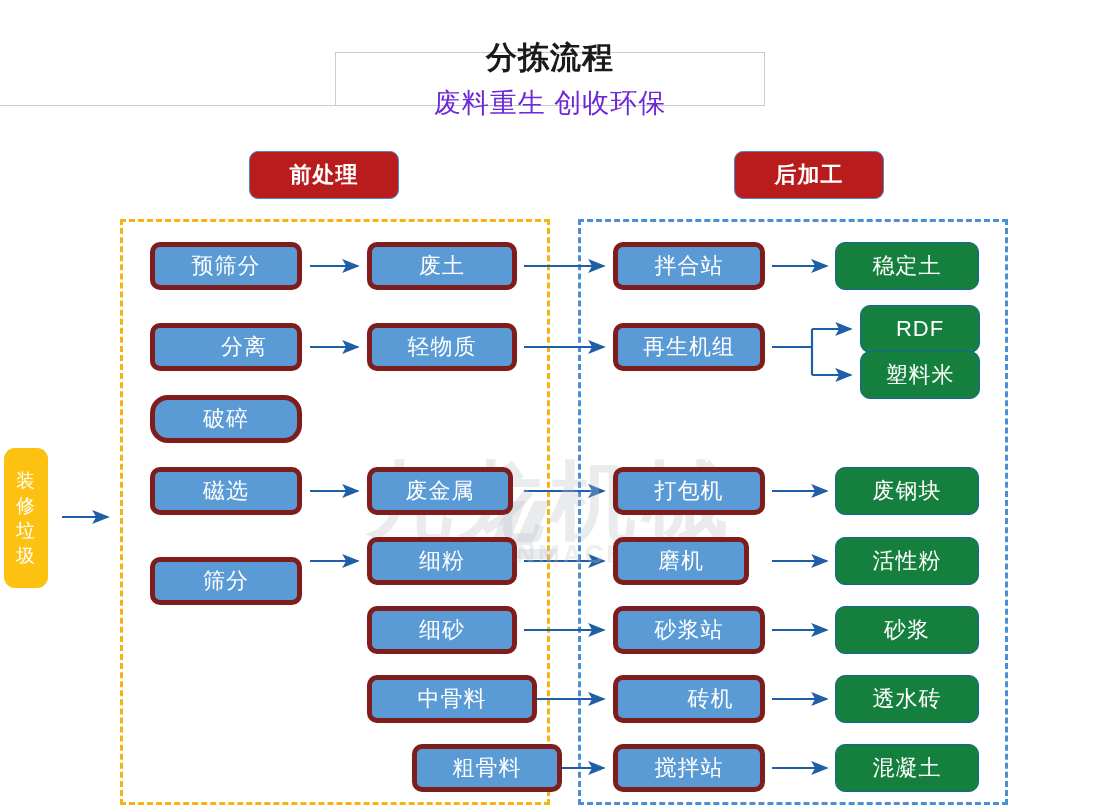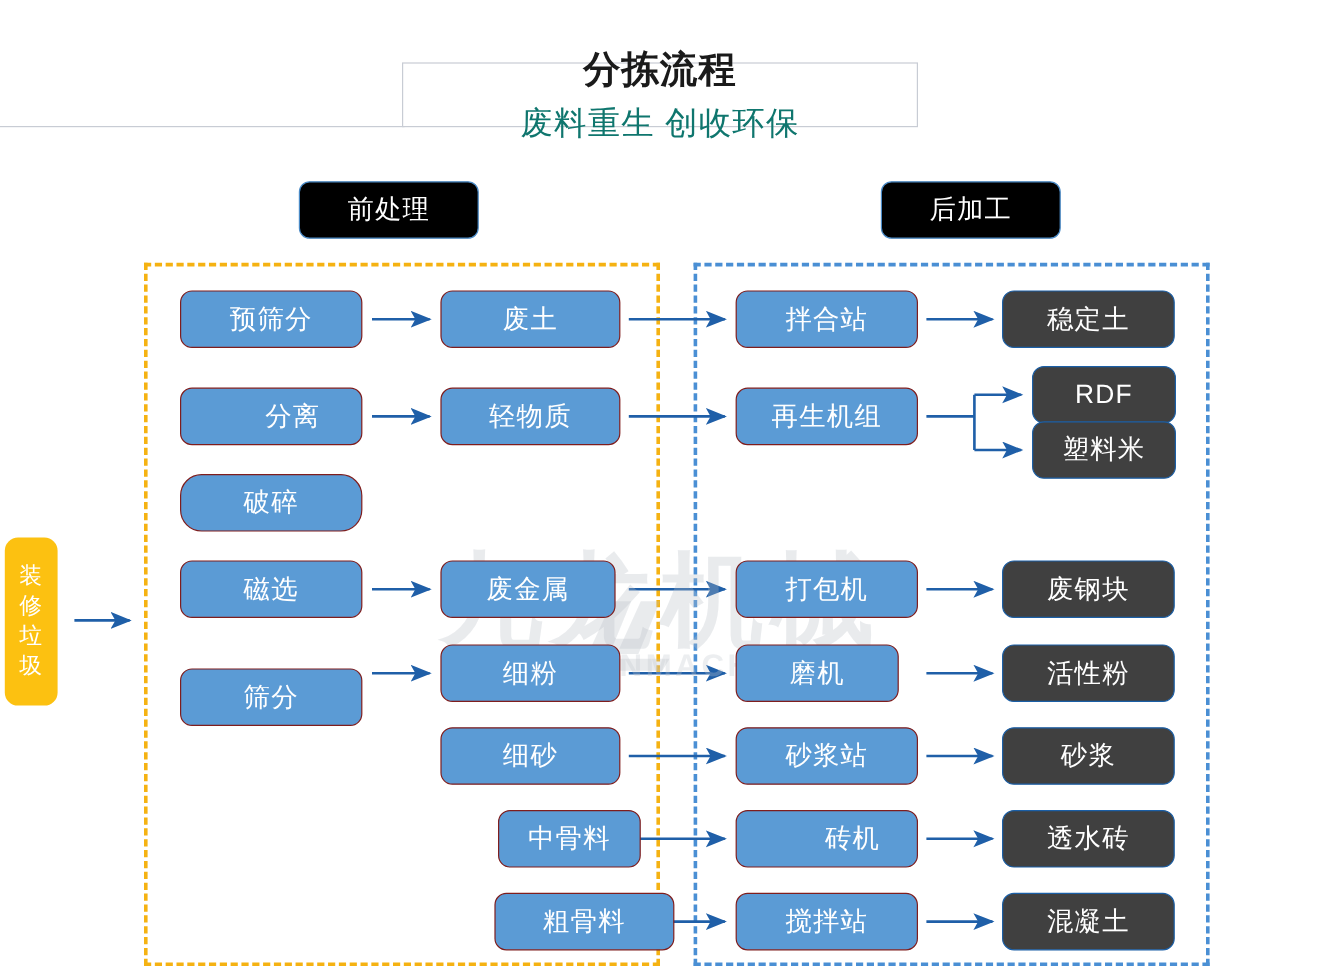--- a/index.html
+++ b/index.html
@@ -46,21 +46,21 @@
     letter-spacing: 1px;
     line-height: 40px;
   }
   #page-subtitle {
     position: absolute;
     left: 0;
     top: 85px;
     width: 1100px;
     text-align: center;
     font-size: 27px;
-    color: #0f766e;
+    color: #6d28d9;
     letter-spacing: 1px;
     line-height: 36px;
   }
 
   
   #watermark {
     position: absolute;
     left: 0;
     top: 455px;
     width: 1100px;
@@ -116,29 +116,30 @@
     width: 430px;
     height: 586px;
     border: 3px dashed #4a8fd4;
   }
 
   
   .section-tag {
     position: absolute;
     height: 46px;
     border-radius: 9px;
-    background: #000000;
+    background: #b91c1c;
     border: 1px solid #4a8ac6;
     color: #ffffff;
     font-size: 22px;
     display: flex;
     align-items: center;
     justify-content: center;
     letter-spacing: 1px;
     z-index: 3;
+    font-weight: bold;
   }
   #tag-pre  { left: 249px; top: 151px; width: 148px; }
   #tag-post { left: 734px; top: 151px; width: 148px; }
 
   
   #input-box {
     position: absolute;
     left: 4px;
     top: 448px;
     width: 44px;
@@ -170,24 +171,24 @@
     align-items: center;
     justify-content: center;
     color: #ffffff;
     font-size: 22px;
     letter-spacing: 1px;
     z-index: 6;
     box-sizing: border-box;
   }
   .node.light {
     background: #5b9bd5;
-    border: 1px solid #7f1d1d;
+    border: 5px solid #7f1d1d;
   }
   .node.dark {
-    background: #404040;
+    background: #15803d;
     border: 1px solid #1b5fa6;
   }
 
   
   .conn {
     position: absolute;
     z-index: 4;
     pointer-events: none;
   }
   .conn svg { display: block; overflow: visible; }
@@ -289,21 +290,21 @@
     </div>
     <div class="node light" style="left: 367px; top: 467px; width: 146px;">
       <span>废金属</span>
     </div>
     <div class="node light" style="left: 367px; top: 537px; width: 150px;">
       <span>细粉</span>
     </div>
     <div class="node light" style="left: 367px; top: 606px; width: 150px;">
       <span>细砂</span>
     </div>
-    <div class="node light" style="left: 367px; top: 675px; width: 119px; margin-left: 48px;">
+    <div class="node light" style="left: 367px; top: 675px; width: 170px;">
       <span>中骨料</span>
     </div>
     <div class="node light" style="left: 367px; top: 744px; width: 150px; margin-left: 45px;">
       <span>粗骨料</span>
     </div>
     <div class="node light" style="left: 613px; top: 242px; width: 152px;">
       <span>拌合站</span>
     </div>
     <div class="node light" style="left: 613px; top: 323px; width: 152px;">
       <span>再生机组</span>

